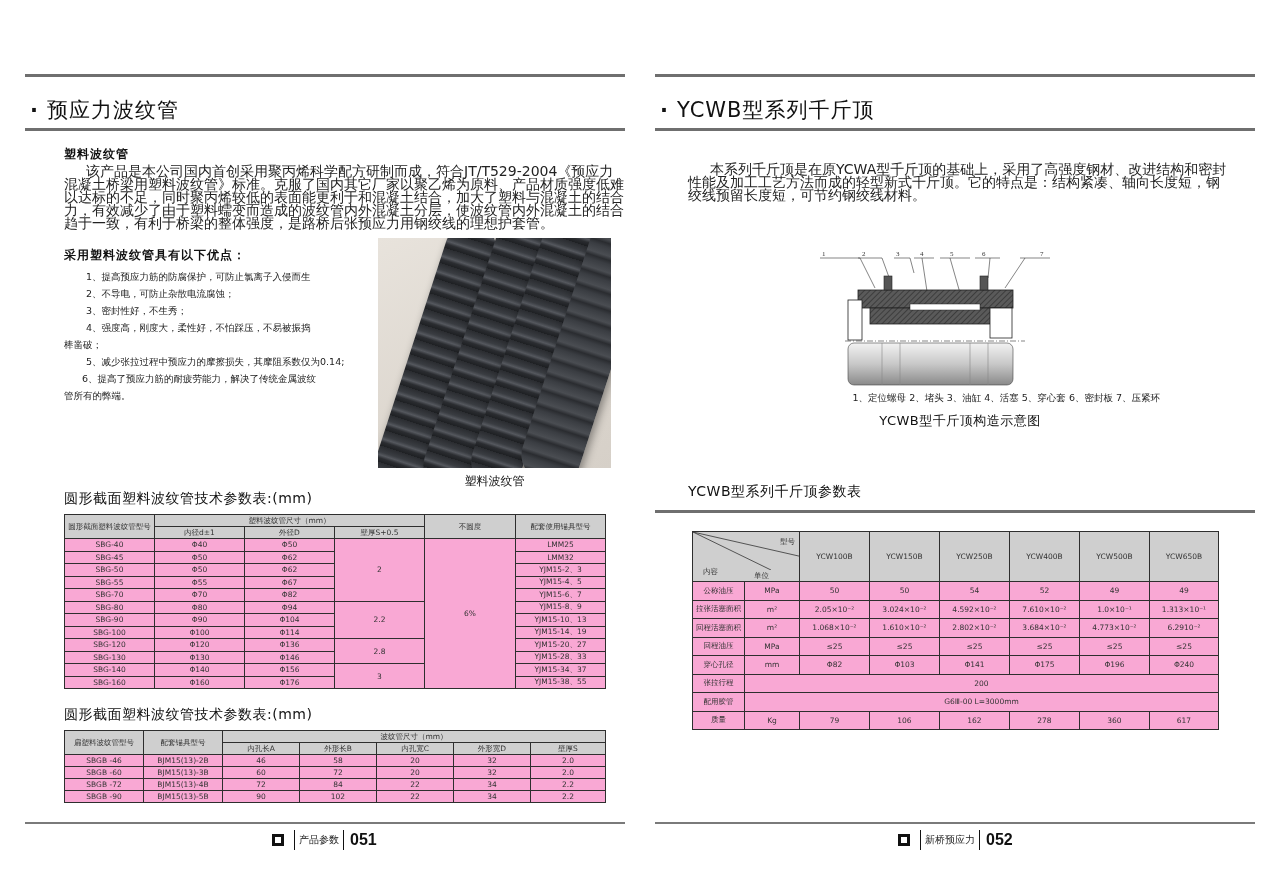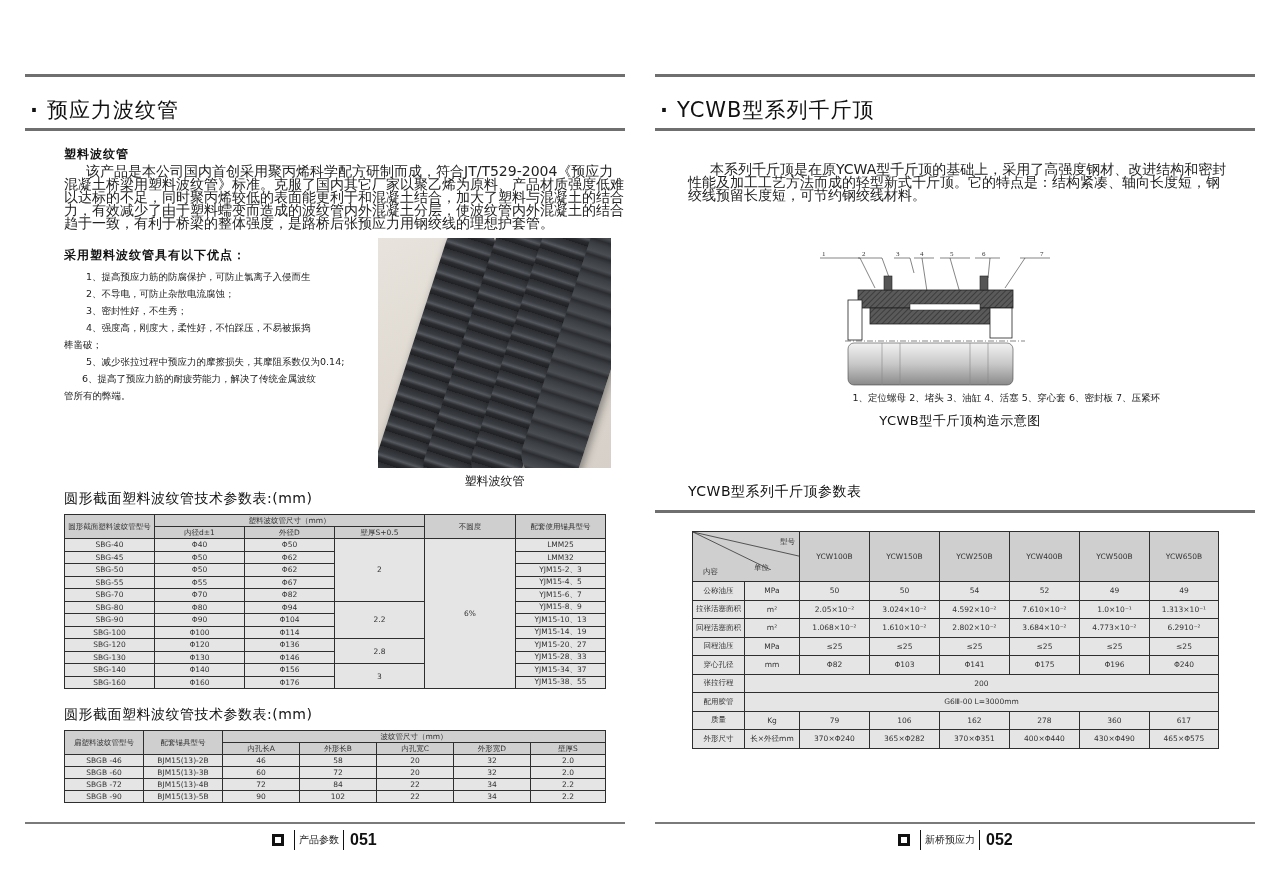--- a/index.html
+++ b/index.html
@@ -25,38 +25,38 @@
 
   .photo { position: absolute; left: 378px; top: 238px; width: 233px; height: 230px;
     background: linear-gradient(150deg, #e8e3dc 0%, #dcd6ce 60%, #d6d0c8 100%); overflow: hidden; }
   .pipe { position: absolute; width: 52px; height: 290px; border-radius: 26px;
     background: repeating-linear-gradient(180deg, #2a2c30 0px, #3a3d42 6px, #55585e 9px, #2b2d31 12px, #1e2023 16px);
     transform: rotate(18deg); box-shadow: 3px 4px 8px rgba(0,0,0,0.4); }
   .photo-caption { position: absolute; left: 378px; top: 473px; width: 233px; text-align: center; font-size: 12px; color: #111; }
 
   .table-title { position: absolute; font-size: 14px; color: #111; letter-spacing: 0.5px; white-space: nowrap; }
 
-  table.spec { position: absolute; border-collapse: collapse; background: #e5e5e5; font-size: 7.5px; color: #333; table-layout: fixed; }
+  table.spec { position: absolute; border-collapse: collapse; background: #f9a8d4; font-size: 7.5px; color: #333; table-layout: fixed; }
   table.spec td, table.spec th { border: 1px solid #2e2e2e; text-align: center; font-weight: normal; padding: 0; overflow: hidden; white-space: nowrap; }
   table.spec th { background: #cfcfcf; }
 
   .diagram { position: absolute; left: 810px; top: 248px; width: 250px; height: 140px; }
   .diagram-legend { position: absolute; left: 760px; top: 392px; width: 400px; text-align: right; font-size: 9.5px; color: #222; white-space: nowrap; }
   .diagram-caption { position: absolute; left: 760px; top: 412px; width: 400px; text-align: center; font-size: 13px; color: #111; letter-spacing: 0.5px; }
 
   .footer { position: absolute; top: 829px; display: flex; align-items: center; height: 22px; }
   .footer .sq { width: 12px; height: 12px; border: 3px solid #111; background: #fff; margin-right: 6px; }
   .footer .bar { width: 1px; height: 20px; background: #111; margin: 0 4px; }
   .footer .label { font-size: 10px; color: #222; }
   .footer .num { font-size: 16px; font-weight: bold; color: #111; margin-left: 2px; font-family: "Liberation Sans", sans-serif; }
   .diag-cell { position: relative; }
   .diag-cell svg { position: absolute; left: 0; top: 0; }
   .diag-cell .d-model { position: absolute; right: 4px; top: 5px; }
   .diag-cell .d-content { position: absolute; left: 10px; bottom: 4px; }
-  .diag-cell .d-unit { position: absolute; right: 30px; bottom: 8px; }
+  .diag-cell .d-unit { position: absolute; right: 30px; bottom: 0; }
 </style>
 </head>
 <body>
 
 <div class="page page-left">
   <div class="rule" style="left:25px; top:74px; width:600px;"></div>
   <div class="section-title" style="left:30px; top:96px;">
     <span class="dot">·</span><span>预应力波纹管</span>
   </div>
   <div class="rule" style="left:25px; top:128px; width:600px;"></div>
@@ -418,30 +418,20 @@
   <tr style="height:18.5px">
     <td>质量</td>
     <td>Kg</td>
     <td>79</td>
     <td>106</td>
     <td>162</td>
     <td>278</td>
     <td>360</td>
     <td>617</td>
   </tr>
-  <tr style="height:18.5px">
-    <td>外形尺寸</td>
-    <td>长×外径mm</td>
-    <td>370×Φ240</td>
-    <td>365×Φ282</td>
-    <td>370×Φ351</td>
-    <td>400×Φ440</td>
-    <td>430×Φ490</td>
-    <td>465×Φ575</td>
-  </tr>
 </tbody>
   </table>
 
 <div class="rule thin" style="left:655px; top:822px; width:600px;"></div>
 <div class="footer" style="left:898px;">
   <span class="sq"></span>
   <span class="bar"></span>
   <span class="label">新桥预应力</span>
   <span class="bar"></span>
   <span class="num">052</span>

